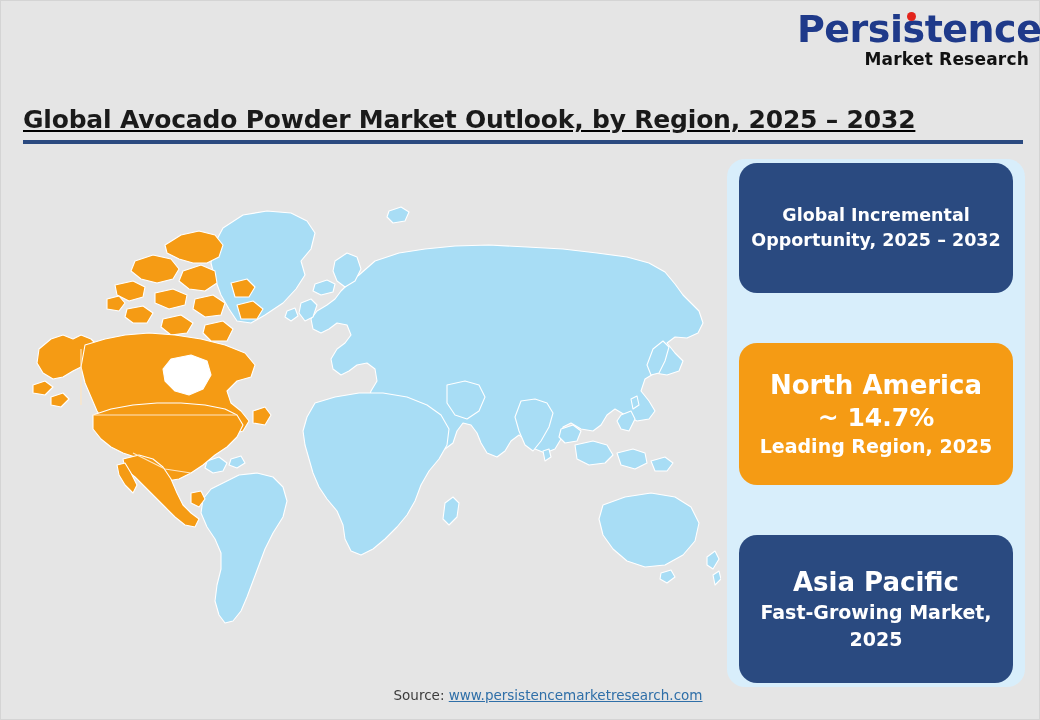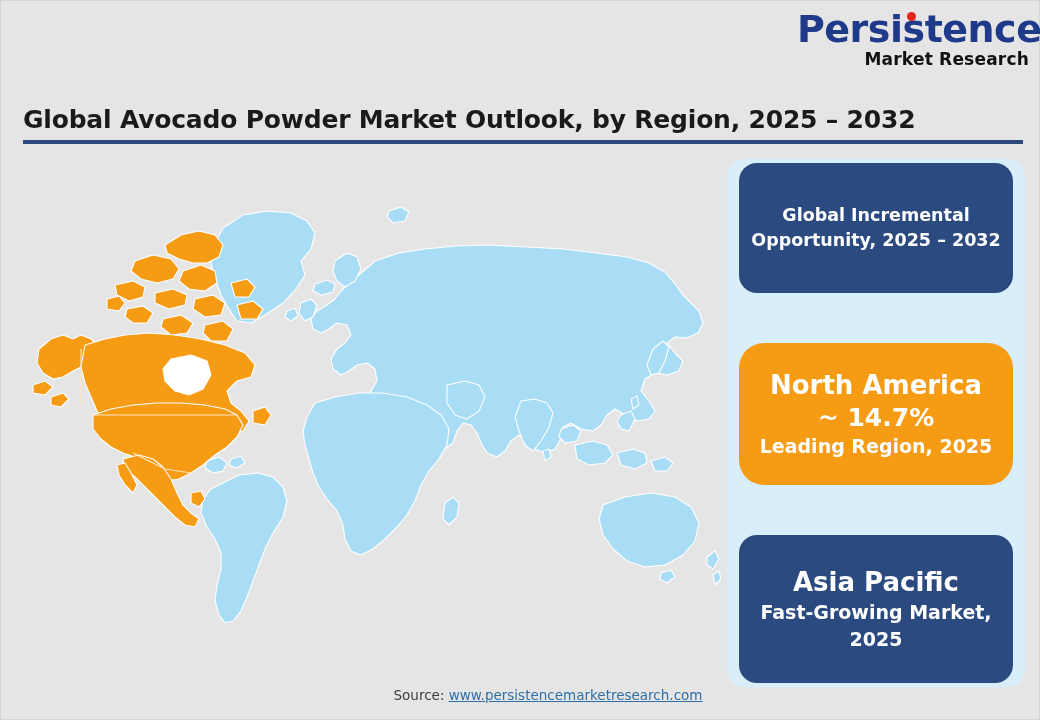--- a/index.html
+++ b/index.html
@@ -62,20 +62,21 @@
     letter-spacing: 0.2px;
     white-space: nowrap;
   }
 
   
   #title-wrap {
     position: absolute;
     top: 104px;
     left: 22px;
     width: 1000px;
+    text-decoration: underline;
   }
   #page-title {
     font-family: "DejaVu Sans", sans-serif;
     font-weight: bold;
     font-size: 25px;
     color: #1a1a1a;
     letter-spacing: -0.2px;
     white-space: nowrap;
     line-height: 30px;
   }
@@ -116,21 +117,21 @@
     box-sizing: border-box;
     display: flex;
     flex-direction: column;
     align-items: center;
     justify-content: center;
     text-align: center;
     padding: 10px 12px;
     color: #ffffff;
   }
   .card-navy { background: #2a4a80; }
-  .card-orange { background: #f59b14; border-radius: 25px; }
+  .card-orange { background: #f59b14; }
 
   #card-incremental { height: 130px; }
   #card-leading     { height: 142px; }
   #card-fastgrowing { height: 148px; }
 
   .line-sm {
     font-family: "DejaVu Sans", sans-serif;
     font-weight: bold;
     font-size: 17.5px;
     line-height: 25px;

